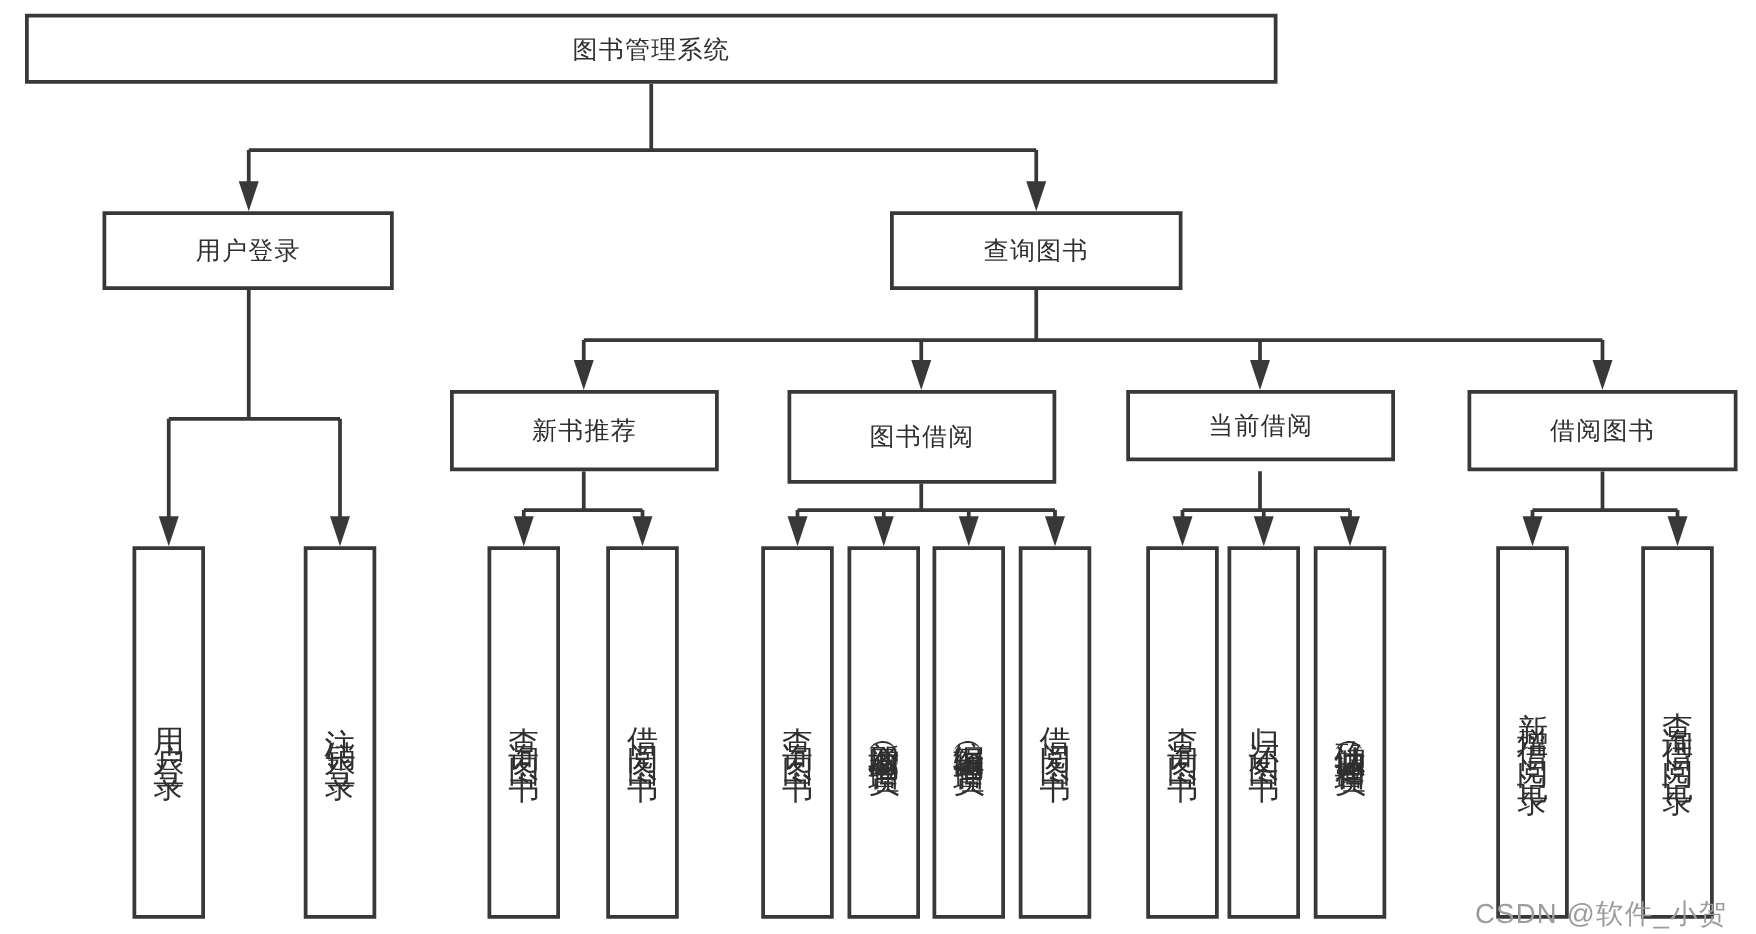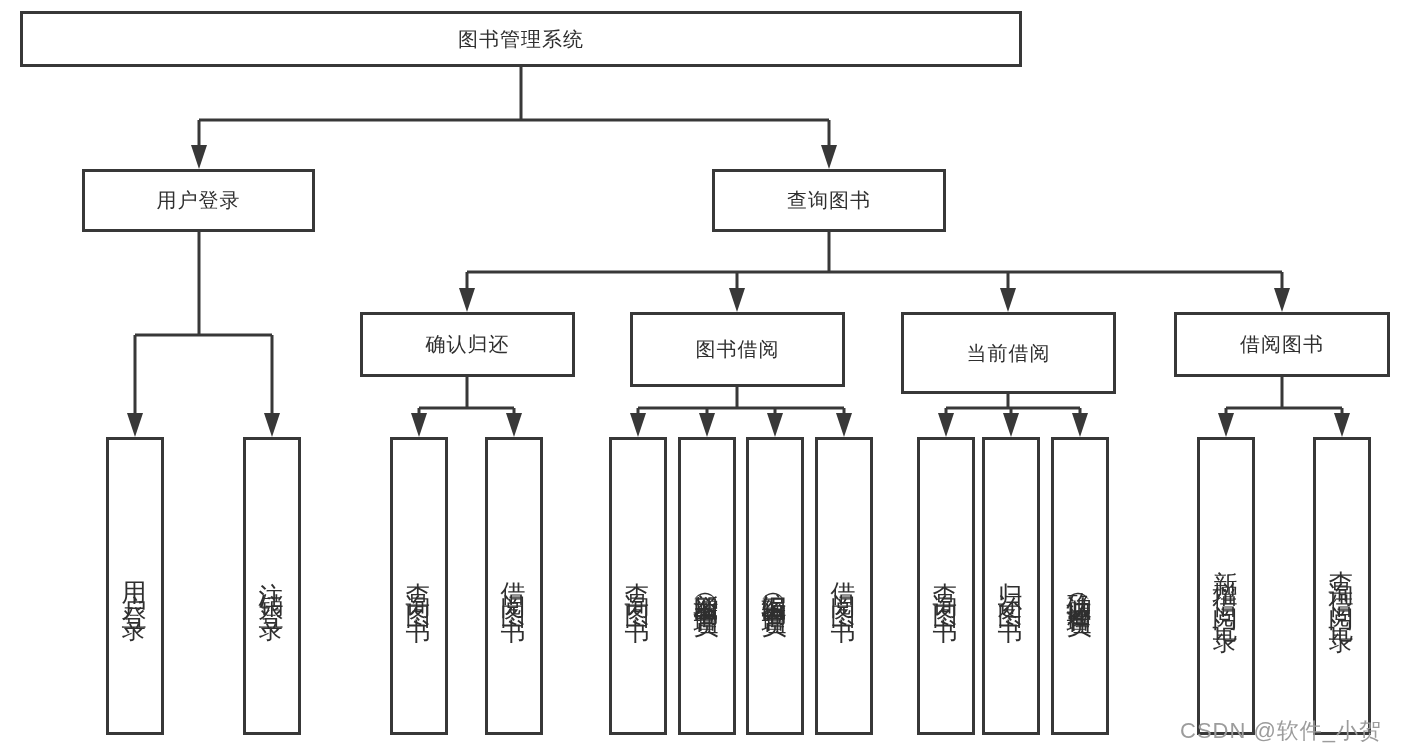--- a/index.html
+++ b/index.html
@@ -108,23 +108,23 @@
     <polygon points="1072,413 1088,413 1080,437"></polygon>
     <polygon points="1218,413 1234,413 1226,437"></polygon>
     <polygon points="1334,413 1350,413 1342,437"></polygon>
   </svg>
 
   <div class="box" style="left:20px; top:11px; width:1002px; height:56px;">图书管理系统</div>
 
   <div class="box" style="left:82px; top:169px; width:233px; height:63px;">用户登录</div>
   <div class="box" style="left:712px; top:169px; width:234px; height:63px;">查询图书</div>
 
-  <div class="box" style="left:360px; top:312px; width:215px; height:65px;">确认归还</div>
+  <div class="box" style="left:360px; top:312px; width:215px; height:65px;">新书推荐</div>
   <div class="box" style="left:630px; top:312px; width:215px; height:75px;">图书借阅</div>
-  <div class="box" style="left:901px; top:312px; width:215px; height:82px;">当前借阅</div>
+  <div class="box" style="left:901px; top:312px; width:215px; height:57px;">当前借阅</div>
   <div class="box" style="left:1174px; top:312px; width:216px; height:65px;">借阅图书</div>
 
   <div class="box leaf" style="left:106px; top:437px; width:58px; height:298px;">用户登录</div>
   <div class="box leaf" style="left:243px; top:437px; width:58px; height:298px;">注销登录</div>
 
   <div class="box leaf" style="left:390px; top:437px; width:58px; height:298px;">查询图书</div>
   <div class="box leaf" style="left:485px; top:437px; width:58px; height:298px;">借阅图书</div>
 
   <div class="box leaf" style="left:609px; top:437px; width:58px; height:298px;">查询图书</div>
   <div class="box leaf tight" style="left:678px; top:437px; width:58px; height:298px;">新增图书（管理员）</div>

